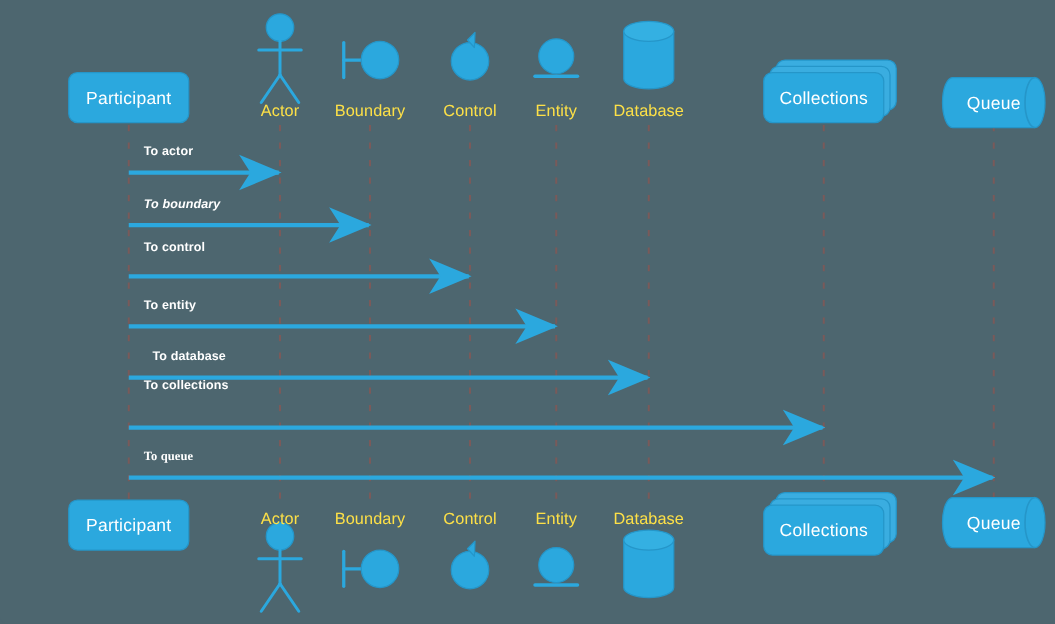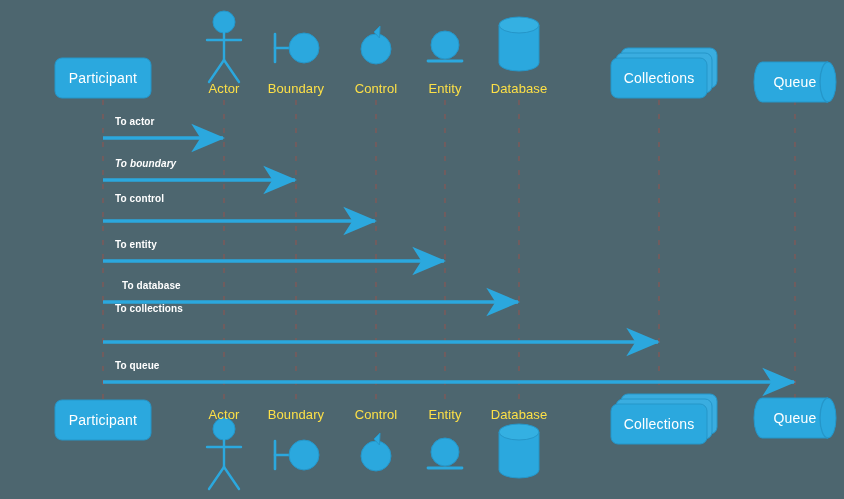--- a/index.html
+++ b/index.html
@@ -167,15 +167,15 @@
       <div class="box-label" style="left: 659px; top: 78px;">Collections</div>
       <div class="box-label" style="left: 659px; top: 424px;">Collections</div>
       <div class="box-label" style="left: 795px; top: 82px;">Queue</div>
       <div class="box-label" style="left: 795px; top: 418px;">Queue</div>
       <div class="msg-label" style="left: 115px; top: 116px;">To actor</div>
       <div class="msg-label" style="left: 115px; top: 158px; font-style: italic;">To boundary</div>
       <div class="msg-label" style="left: 115px; top: 193px;">To control</div>
       <div class="msg-label" style="left: 115px; top: 239px;">To entity</div>
       <div class="msg-label" style="left: 110px; top: 280px; margin-left: 12px;">To database</div>
       <div class="msg-label" style="left: 115px; top: 303px;">To collections</div>
-      <div class="msg-label" style="left: 115px; top: 360px;">To queue</div>
+      <div class="msg-label" style="left: 115px; top: 360px; font-family: Liberation Serif, serif;">To queue</div>
     </div>
 </div>
 
 </body></html>

